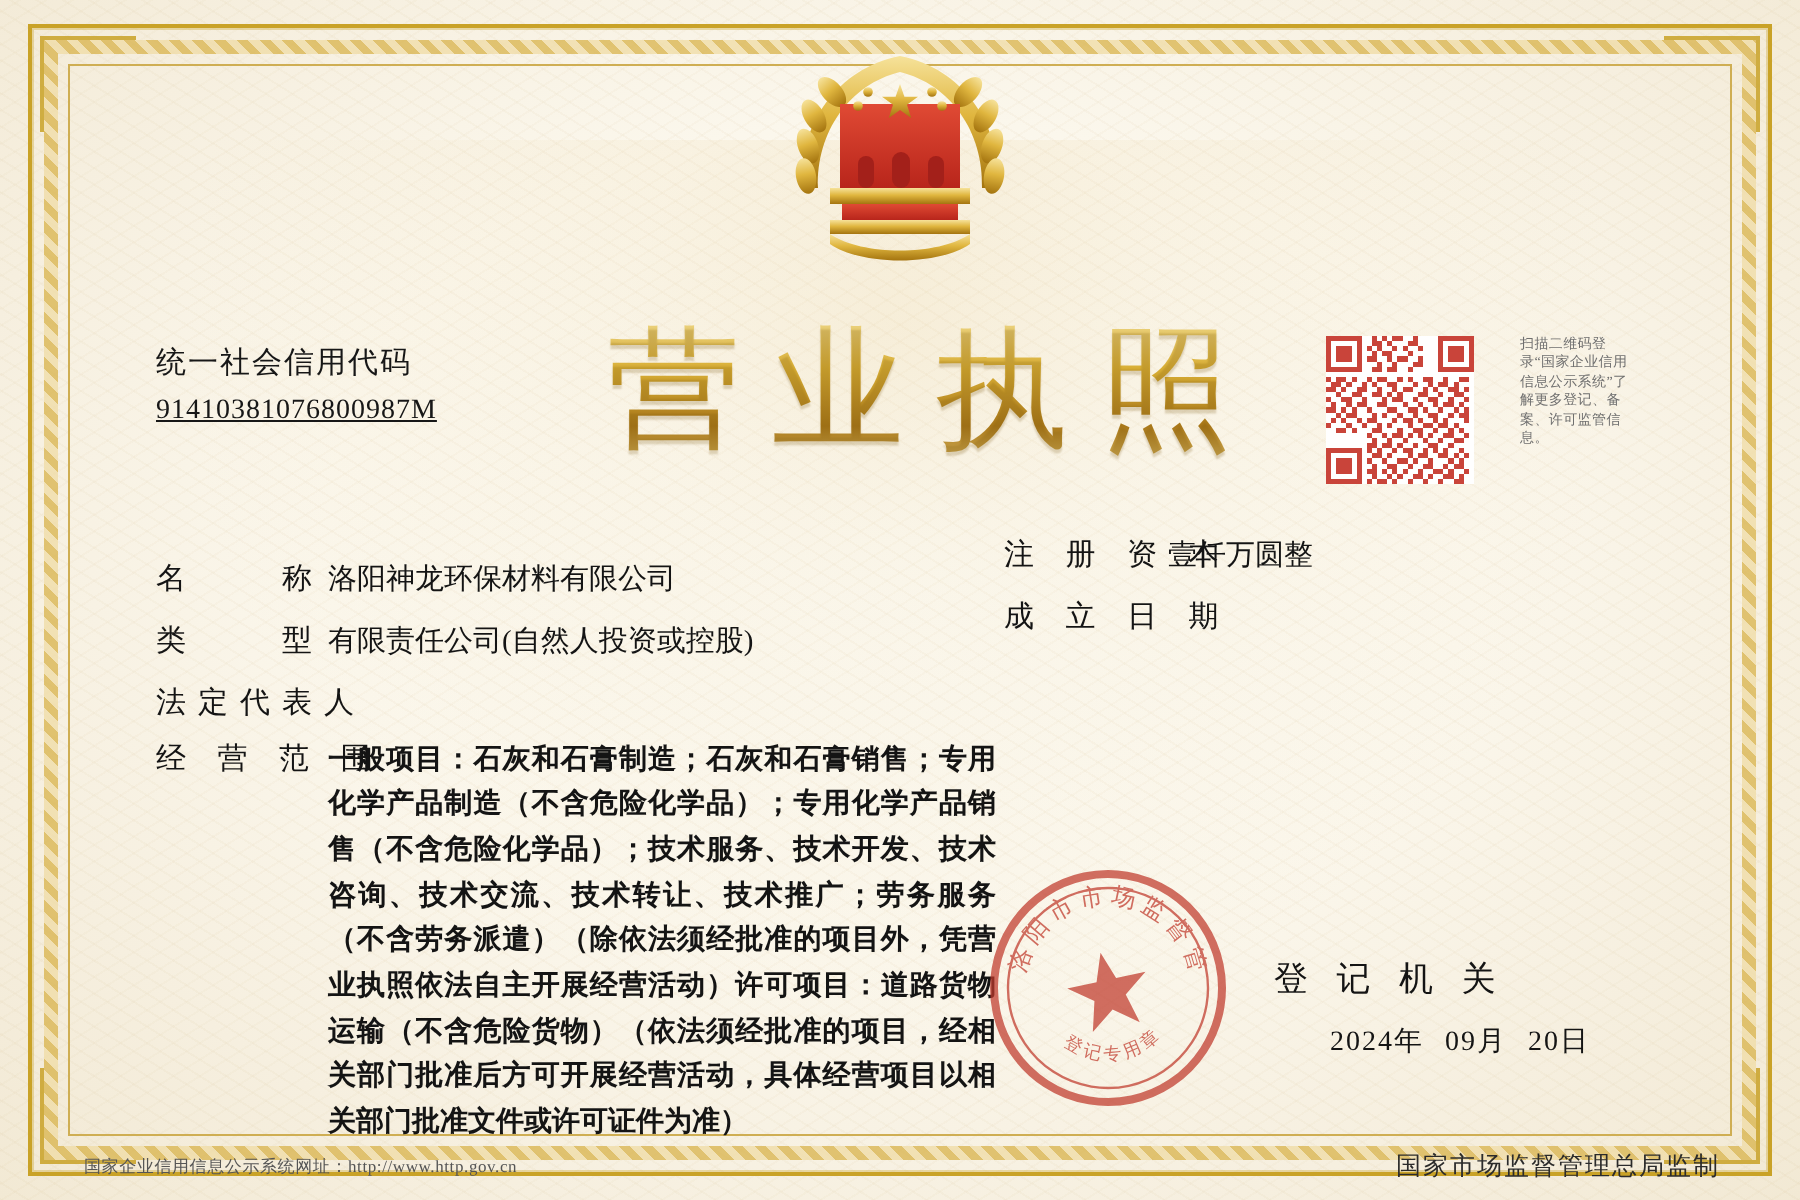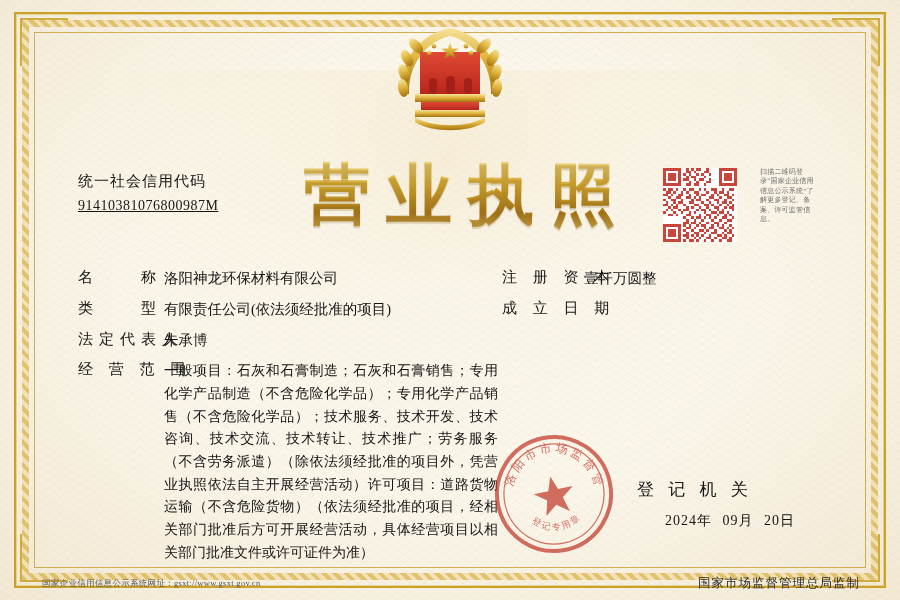--- a/index.html
+++ b/index.html
@@ -80,21 +80,21 @@
 
   
   .title {
     position: absolute;
     left: 258px;
     top: 150px;
     width: 420px;
     text-align: center;
     font-size: 66px;
     letter-spacing: 16px;
-    font-weight: bold;
+    font-weight: normal;
     color: #c9a227;
     background: linear-gradient(180deg, #f4e3a0 0%, #d9af36 38%, #a9781a 70%, #e8cd79 100%);
     -webkit-background-clip: text;
     background-clip: text;
     -webkit-text-fill-color: transparent;
     text-shadow: 0 2px 1px rgba(120,80,10,0.22);
     font-family: "DejaVu Serif", "Liberation Serif", serif;
     white-space: nowrap;
   }
 
@@ -146,21 +146,21 @@
     position: absolute;
     left: 78px;
     top: 268px;
     width: 740px;
     font-size: 14.5px;
     color: #141414;
   }
   .col-left {
     position: absolute;
     left: 0;
-    top: 0;
+    top: 12px;
     width: 420px;
   }
   .col-right {
     position: absolute;
     left: 424px;
     top: 0;
     width: 320px;
   }
   .row {
     display: flex;
@@ -180,20 +180,21 @@
     flex: 1 1 auto;
     font-size: 14.5px;
     line-height: 1.5;
     color: #141414;
   }
   .col-right .k { width: 82px; }
   .scope-text {
     line-height: 1.62;
     font-size: 14px;
     text-align: justify;
+    font-weight: bold;
   }
 
   
   .authority {
     position: absolute;
     left: 590px;
     top: 478px;
     font-size: 17px;
     letter-spacing: 5px;
     color: #141414;
@@ -526,25 +527,24 @@
 
   <div class="fields">
 
     <div class="col-left">
       <div class="row">
         <div class="k">名　　称</div>
         <div class="v">洛阳神龙环保材料有限公司</div>
       </div>
       <div class="row">
         <div class="k">类　　型</div>
-        <div class="v">有限责任公司(依法须经批准的项目)</div>
+        <div class="v">有限责任公司(自然人投资或控股)</div>
       </div>
       <div class="row">
         <div class="k">法定代表人</div>
-        <div class="v">朱承博</div>
       </div>
       <div class="row">
         <div class="k tight">经 营 范 围</div>
         <div class="v scope-text">一般项目：石灰和石膏制造；石灰和石膏销售；专用化学产品制造（不含危险化学品）；专用化学产品销售（不含危险化学品）；技术服务、技术开发、技术咨询、技术交流、技术转让、技术推广；劳务服务（不含劳务派遣）（除依法须经批准的项目外，凭营业执照依法自主开展经营活动）许可项目：道路货物运输（不含危险货物）（依法须经批准的项目，经相关部门批准后方可开展经营活动，具体经营项目以相关部门批准文件或许可证件为准）</div>
       </div>
     </div>
 
     <div class="col-right">
       <div class="row">
         <div class="k">注 册 资 本</div>
@@ -574,16 +574,16 @@
   </div>
 
   <div class="authority">登 记 机 关</div>
 
   <div class="issue-date">
     <span>2024年</span>
     <span>09月</span>
     <span>20日</span>
   </div>
 
-  <div class="footer-left">国家企业信用信息公示系统网址：gsxt://www.gsxt.gov.cn</div>
+  <div class="footer-left">国家企业信用信息公示系统网址：http://www.http.gov.cn</div>
   <div class="footer-right">国家市场监督管理总局监制</div>
 
 </div>
 
 </body></html>

